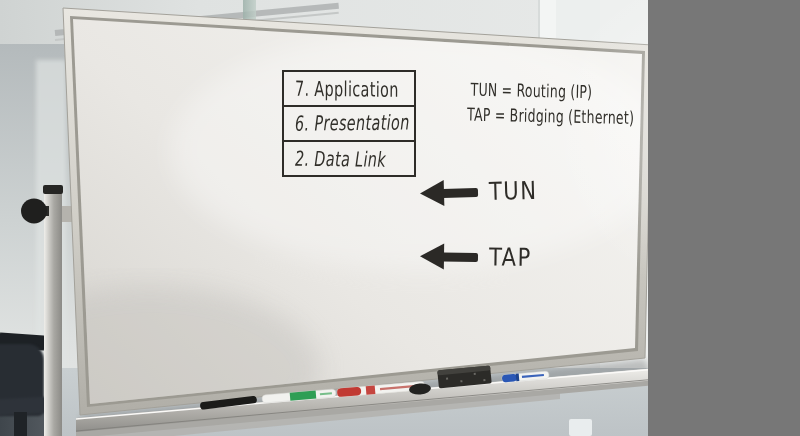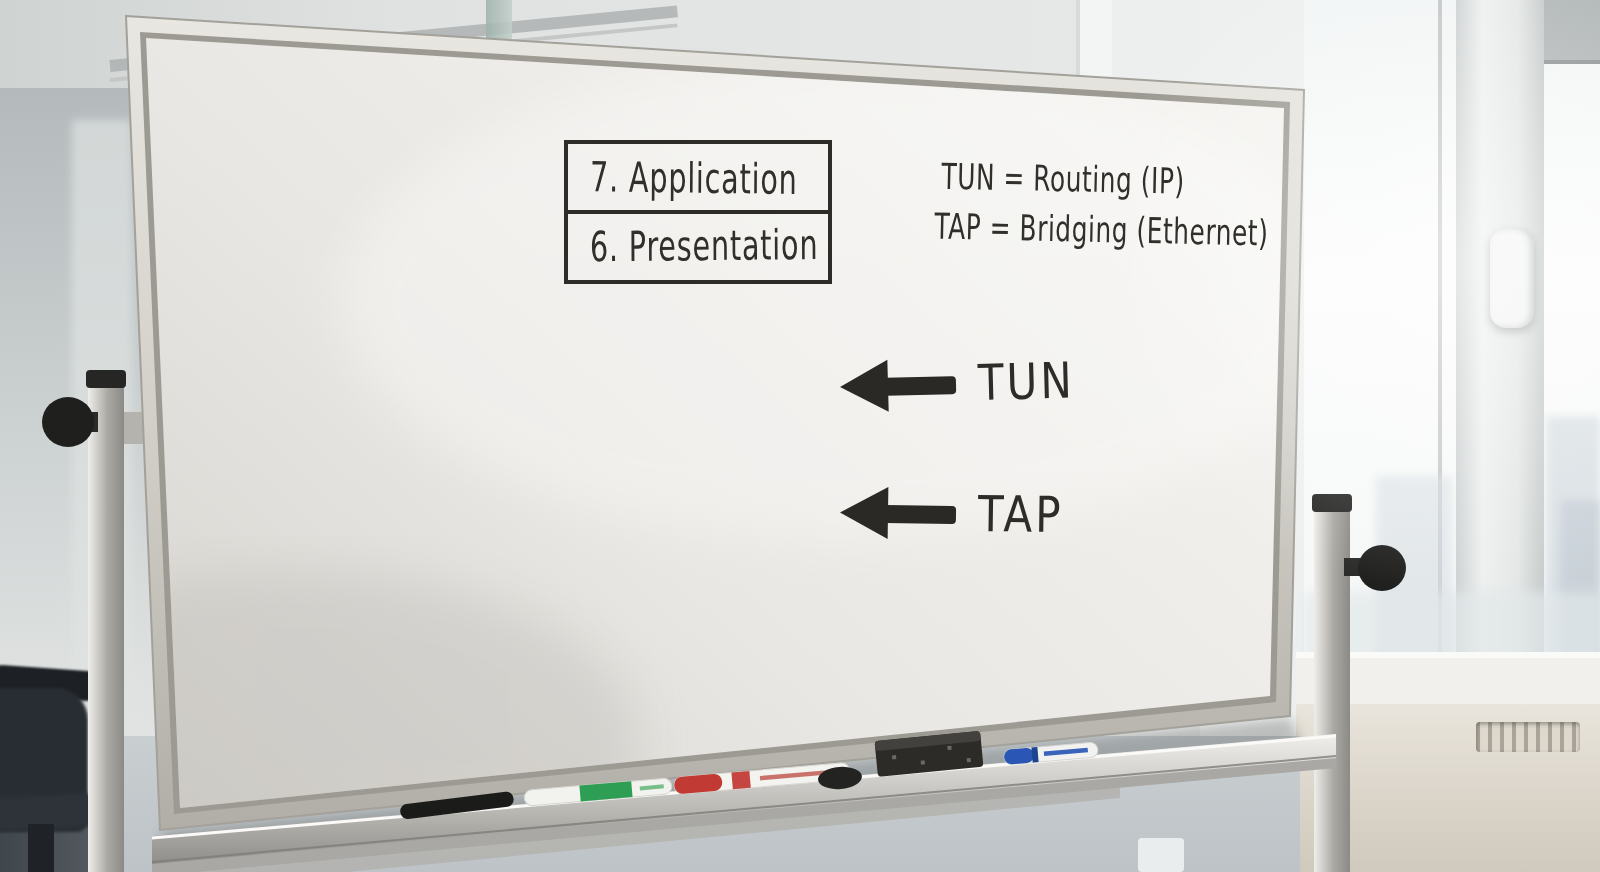--- a/index.html
+++ b/index.html
@@ -1,16 +1,16 @@
 <!DOCTYPE html>
 <html><head>
 <meta charset="utf-8">
 <style>
   html,body{margin:0;padding:0;background:#777;}
-  .scene{position:relative;width:800px;height:436px;overflow:hidden;
+  .scene{position:relative;width:648px;height:436px;overflow:hidden;
          font-family:"DejaVu Sans",sans-serif;background:#e6e8e7;}
   .abs{position:absolute;}
 
   
   .ceiling{left:0;top:0;width:660px;height:46px;
            background:linear-gradient(90deg,#cfd3d2,#dfe2e1 30%,#e8eae9);}
   .ceil-rail{left:55px;top:30px;width:285px;height:6px;background:#aeb2b1;opacity:.85;
              transform:rotate(-5.5deg);transform-origin:left center;}
   .ceil-rail2{left:55px;top:39px;width:285px;height:2px;background:#c4c7c6;
               transform:rotate(-5.5deg);transform-origin:left center;}
@@ -59,21 +59,21 @@
   .chair-post{left:14px;top:412px;width:13px;height:24px;background:#1f2327;}
 
   .board-svg{left:0;top:0;z-index:10;}
   .glow{left:520px;top:0;width:280px;height:436px;z-index:12;pointer-events:none;
         background:radial-gradient(ellipse 260px 240px at 75% 30%,rgba(255,255,255,.5),rgba(255,255,255,0) 70%);}
 
   
   .content{z-index:20;color:#312f2a;}
   .osi-stack{left:282px;top:70px;width:130px;border:2px solid #2e2c28;z-index:20;}
   .osi-row{height:33px;display:flex;align-items:center;padding-left:11px;}
-  .osi-row + .osi-row{border-top:2px solid #2e2c28;}
+  .osi-row + .osi-row{border-top:2px solid #2e2c28;font-style:italic;}
   .osi-row:nth-child(4),.osi-row:nth-child(6),.osi-row:nth-child(7){border-top:5px double #2e2c28;}
   .osi-row span{font-size:16px;letter-spacing:.4px;white-space:nowrap;color:#312f2a;
                 transform:scale(.9,1.3);transform-origin:left center;display:inline-block;}
   .osi-row:nth-child(odd) span{transform:scale(.9,1.3) rotate(.5deg);}
   .osi-row:nth-child(even) span{transform:scale(.9,1.3) rotate(-.4deg);}
 
   .legend{left:468px;top:76px;z-index:20;transform:rotate(1.2deg);transform-origin:left top;}
   .legend-line{height:25px;display:flex;align-items:center;}
   .legend-line span{font-size:13.5px;letter-spacing:.3px;white-space:nowrap;color:#312f2a;
                     transform:scale(.92,1.32);transform-origin:left center;display:inline-block;}
@@ -217,20 +217,23 @@
 
   <div class="abs glow"></div>
 
   <div class="abs osi-stack content">
     <div class="osi-row">
         <span>7. Application</span>
       </div>
     <div class="osi-row">
         <span>6. Presentation</span>
       </div>
+    <div class="osi-row">
+        <span>2. Data Link</span>
+      </div>
   </div>
 
   <div class="abs legend content">
     <div class="legend-line l1">
       <span>TUN = Routing (IP)</span>
     </div>
     <div class="legend-line">
       <span>TAP = Bridging (Ethernet)</span>
     </div>
   </div>

